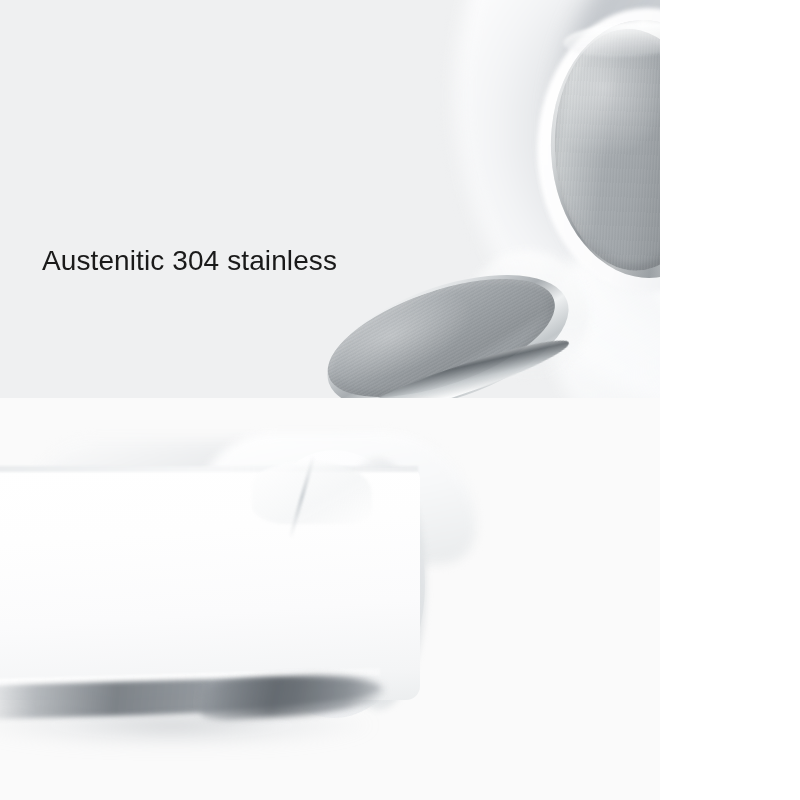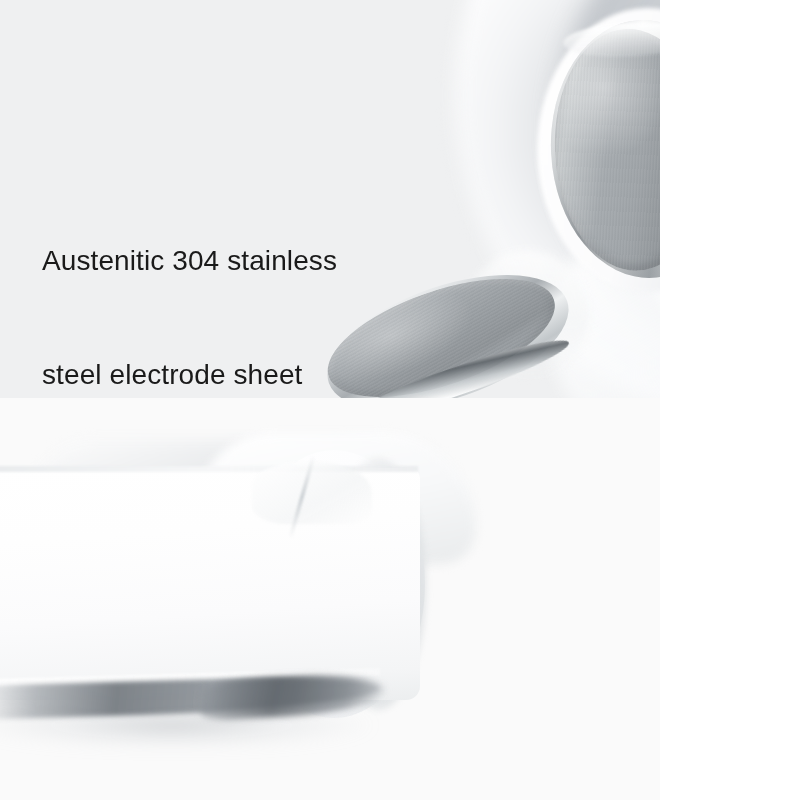--- a/index.html
+++ b/index.html
@@ -397,21 +397,20 @@
         <div class="cupshade2"></div>
         <div class="rim2"></div>
         <div class="face2"></div>
         <div class="grain2"></div>
         <div class="groove2"></div>
       </div>
     </div>
 
     <div class="caption caption-top">
       <span class="line">Austenitic 304 stainless</span>
-      <span class="line">steel electrode sheet</span>
       
     </div>
   </section>
 
   <section class="panel-bottom">
 
     <div class="product-art">
       <div class="arm-rear"></div>
       <div class="arm-rear-2"></div>
 

